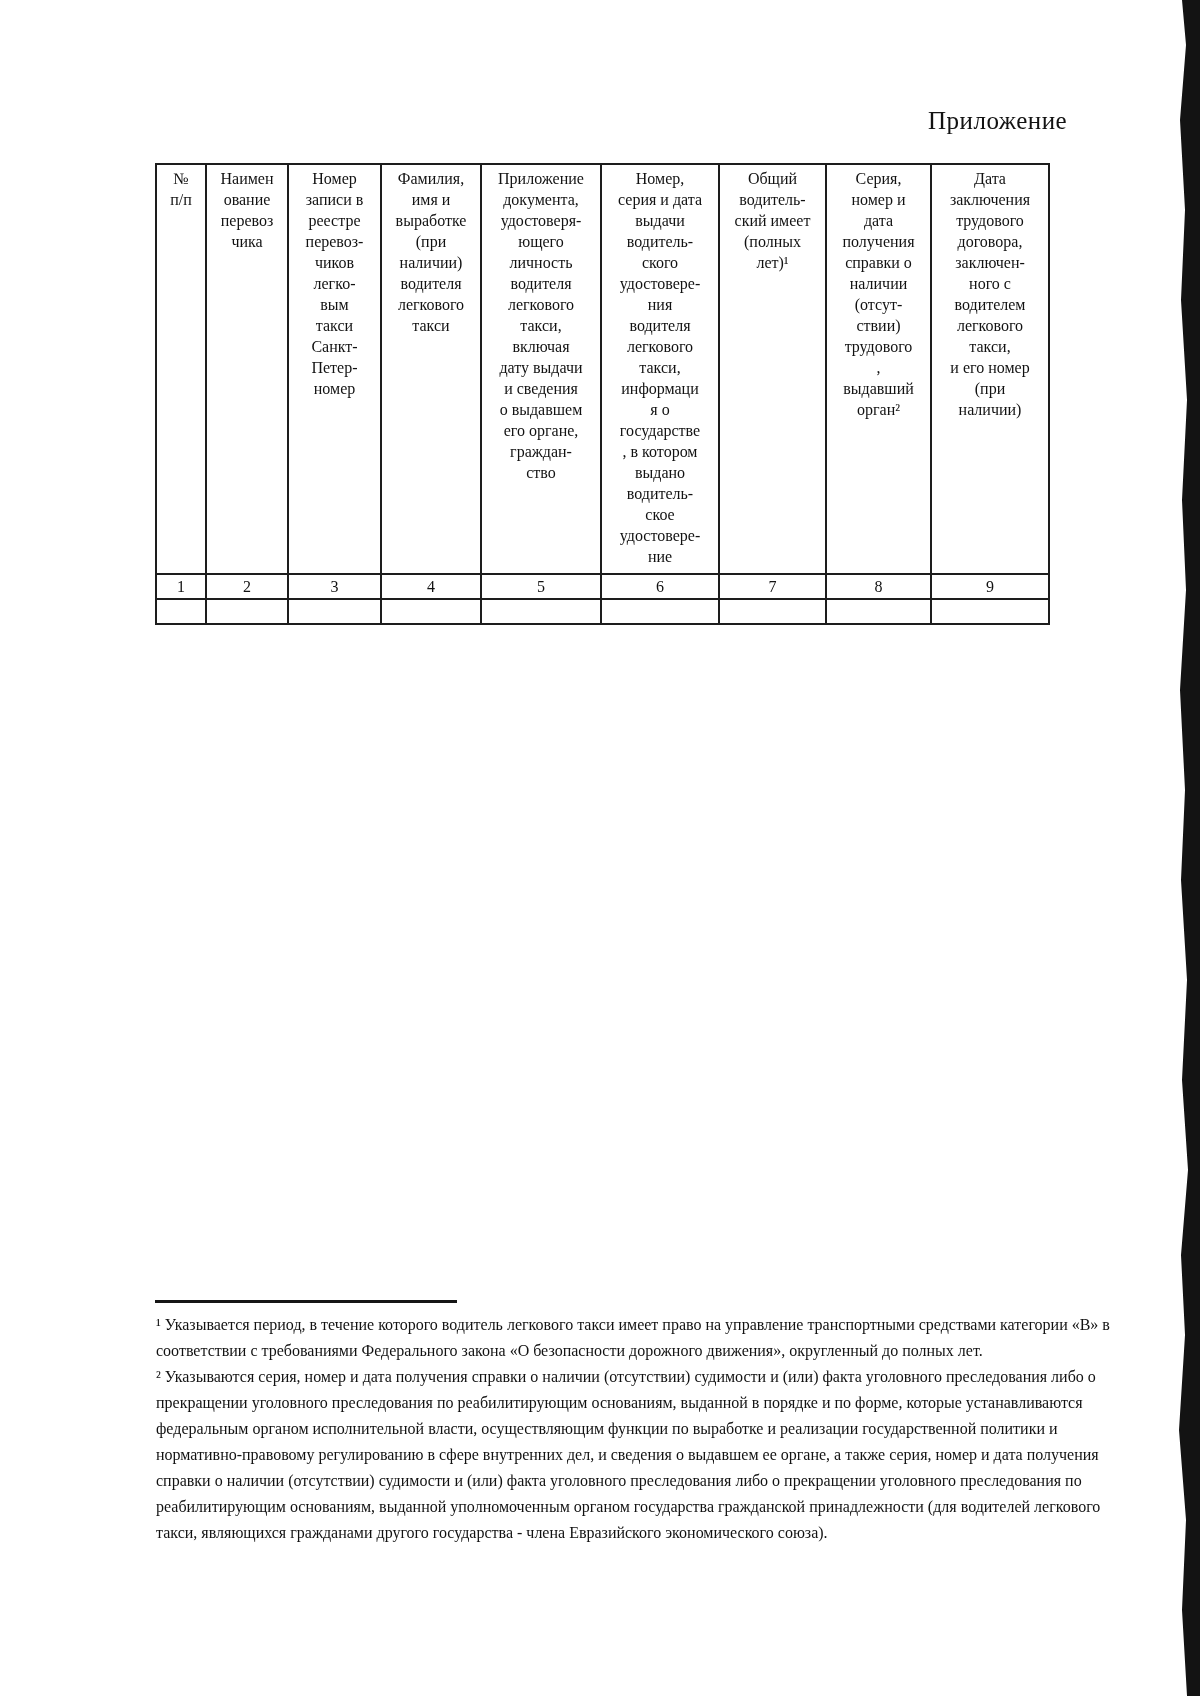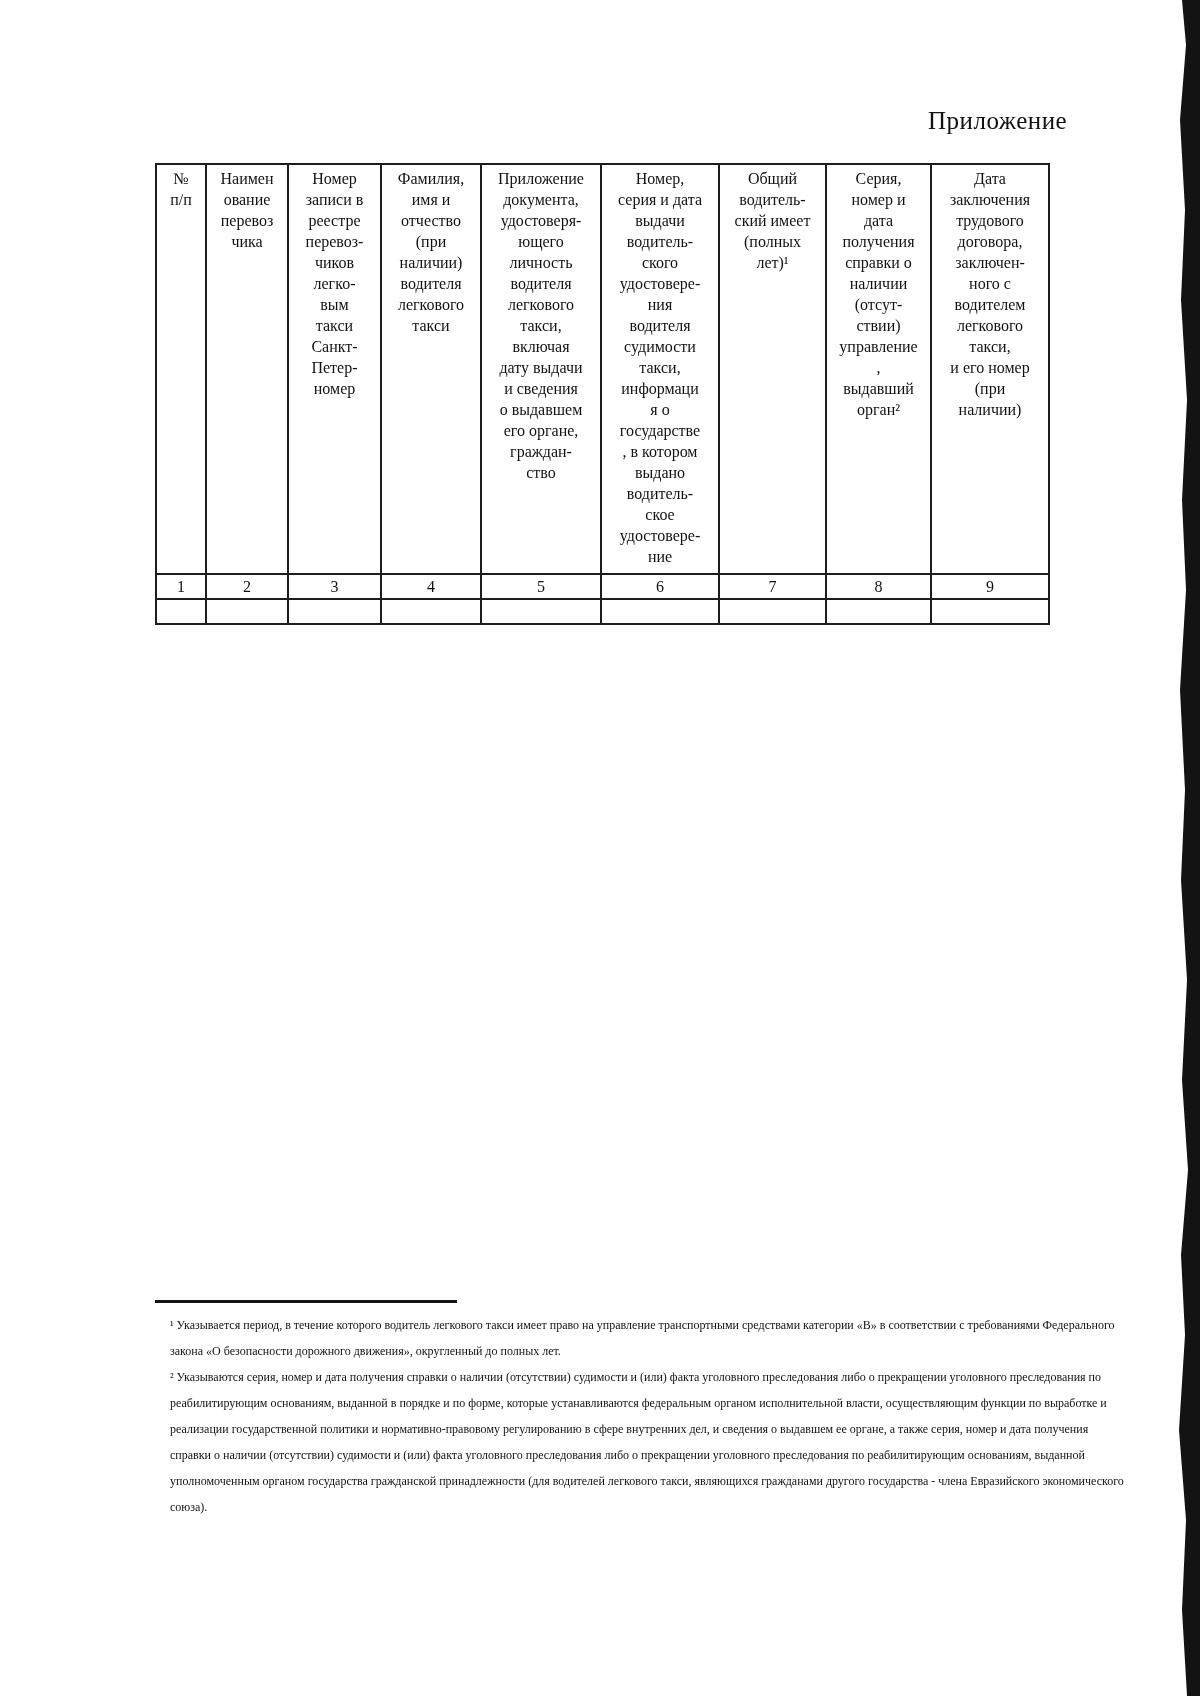--- a/index.html
+++ b/index.html
@@ -48,24 +48,24 @@
   .footnote-rule {
     position: absolute;
     left: 155px;
     top: 1300px;
     width: 302px;
     height: 3px;
     background: #151515;
   }
   .footnotes {
     position: absolute;
-    left: 170px;
+    left: 156px;
     top: 1312px;
     width: 962px;
-    font-size: 12px;
+    font-size: 16px;
     line-height: 26px;
   }
   .footnotes p { margin: 0; }
   .scan-edge {
     position: absolute;
     top: 0;
     right: 0;
     width: 24px;
     height: 1696px;
     background: #131313;
@@ -110,21 +110,21 @@
 перевоз-
 чиков
 легко-
 вым
 такси
 Санкт-
 Петер-
 номер</td>
       <td>Фамилия,
 имя и
-отчество
+выработке
 (при
 наличии)
 водителя
 легкового
 такси</td>
       <td>Приложение
 документа,
 удостоверя-
 ющего
 личность
@@ -139,21 +139,21 @@
 граждан-
 ство</td>
       <td>Номер,
 серия и дата
 выдачи
 водитель-
 ского
 удостовере-
 ния
 водителя
-судимости
+легкового
 такси,
 информаци
 я о
 государстве
 , в котором
 выдано
 водитель-
 ское
 удостовере-
 ние</td>
@@ -163,21 +163,21 @@
 (полных
 лет)¹</td>
       <td>Серия,
 номер и
 дата
 получения
 справки о
 наличии
 (отсут-
 ствии)
-управление
+трудового
 ,
 выдавший
 орган²</td>
       <td>Дата
 заключения
 трудового
 договора,
 заключен-
 ного с
 водителем

